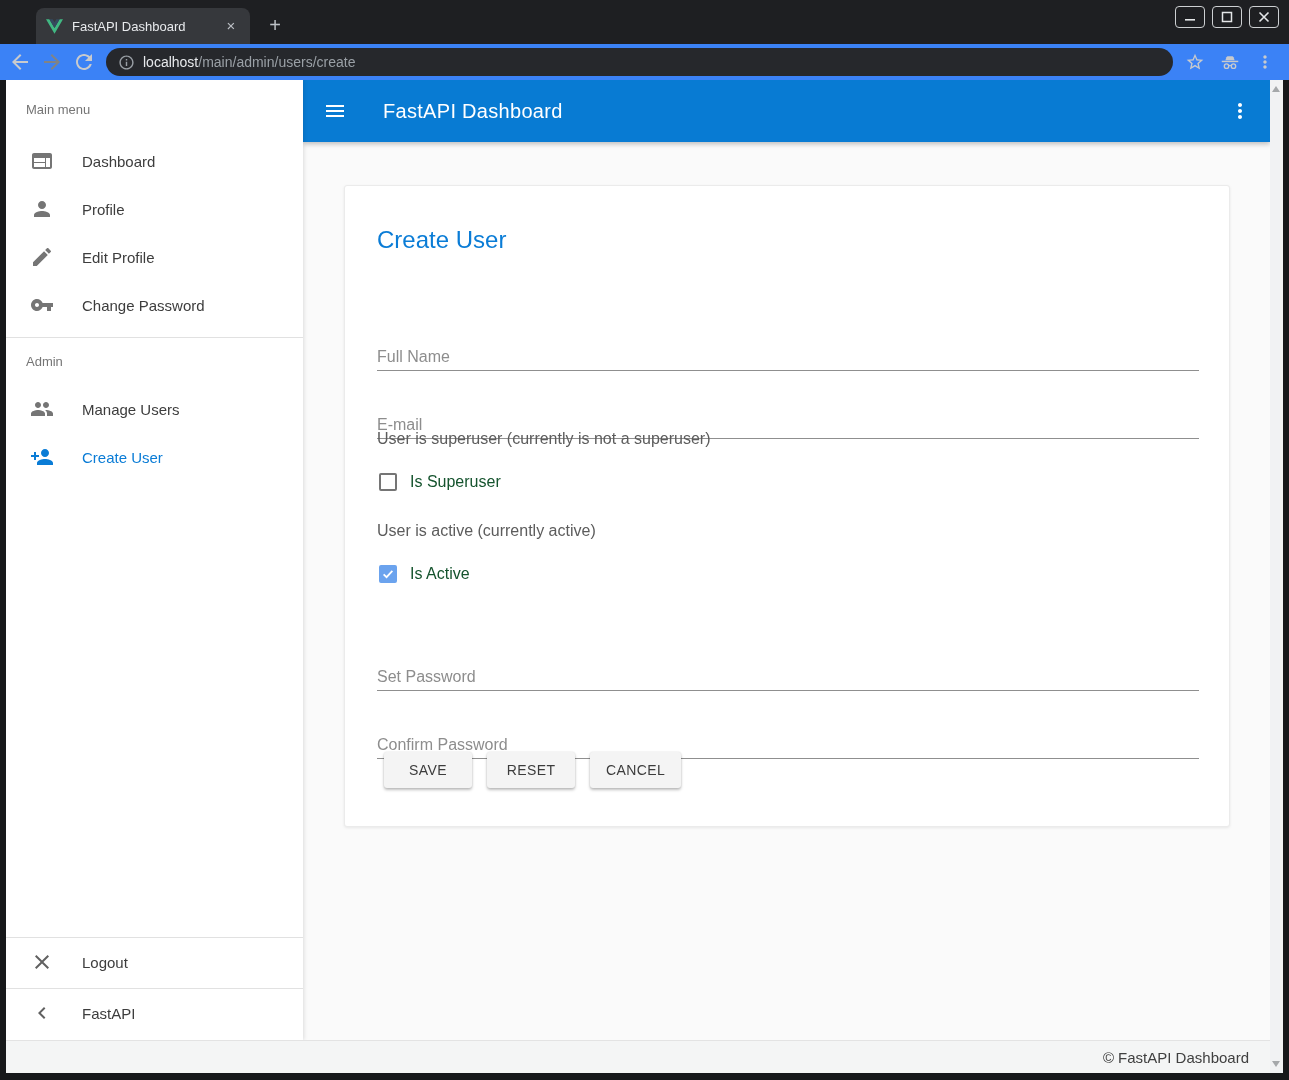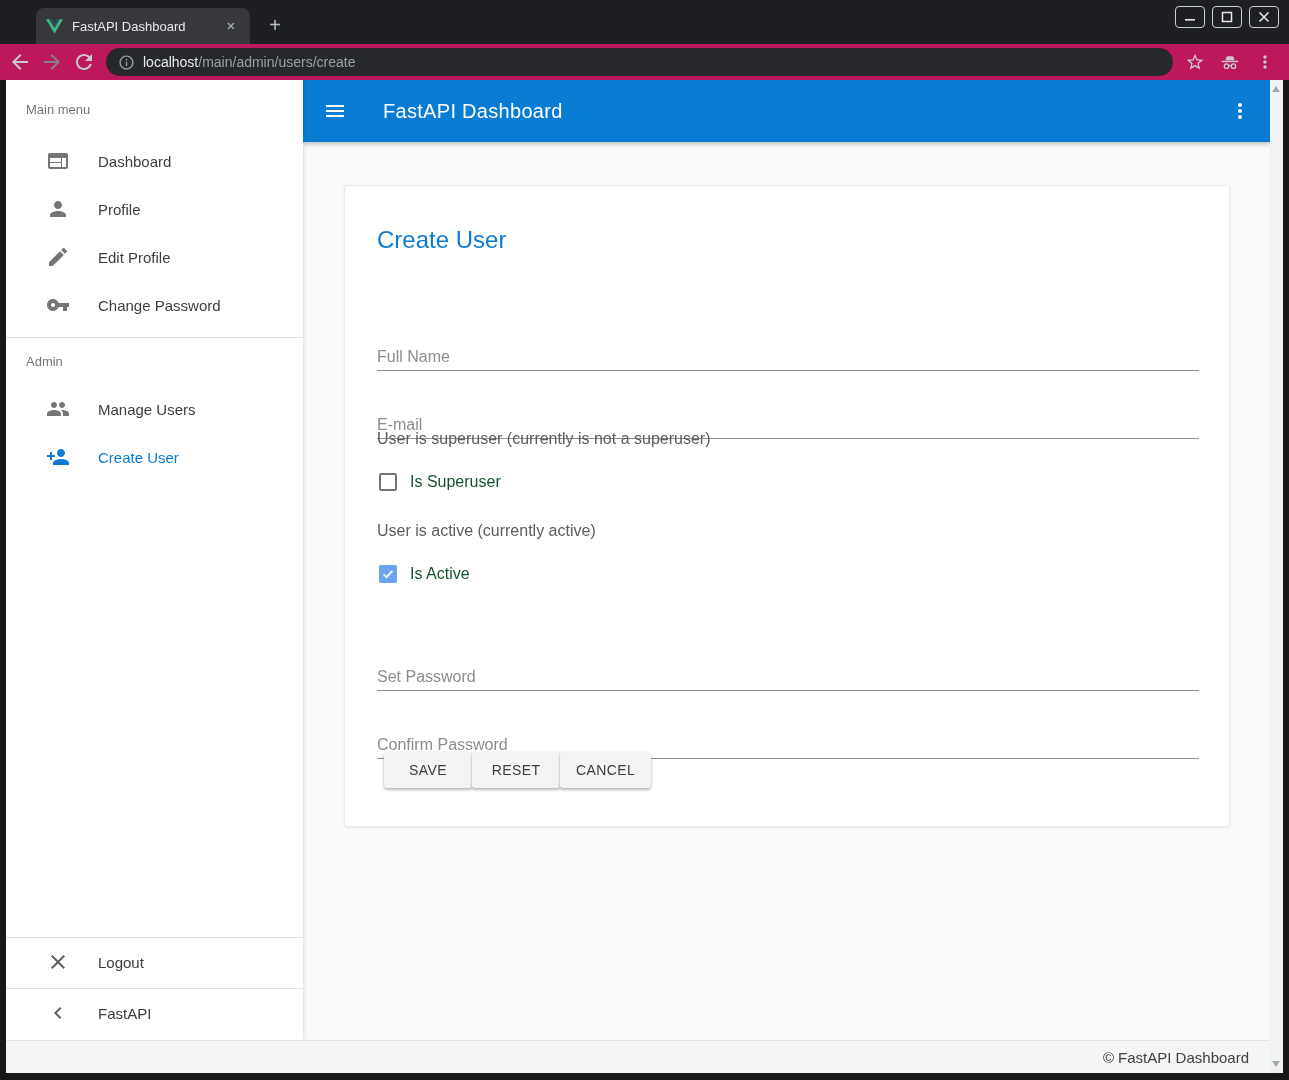--- a/index.html
+++ b/index.html
@@ -14,37 +14,37 @@
   .tab-title { color:#e8eaed; font-size:13px; flex:1; white-space:nowrap; overflow:hidden; }
   .tab-close { color:#bdc1c6; font-size:15px; width:18px; height:18px; line-height:17px; text-align:center;
                border-radius:50%; cursor:default; }
   .new-tab { position:absolute; left:262px; top:13px; width:26px; height:26px; color:#bdc1c6;
              font-size:20px; line-height:24px; text-align:center; border-radius:50%; }
   .win-controls { position:absolute; right:10px; top:6px; display:flex; gap:7px; }
   .win-btn { width:30px; height:22px; border:1px solid #cdd0d2; border-radius:4px; display:flex;
              align-items:center; justify-content:center; }
   .win-btn svg { display:block; }
 
-  .toolbar { position:absolute; left:0; top:44px; width:1289px; height:36px; background:#be185d;
+  .toolbar { position:absolute; left:0; top:44px; width:1289px; height:36px; background:#3b82f6;
              display:flex; align-items:center; }
   .nav-icon { width:24px; height:24px; margin-left:8px; flex:none; }
   .url-pill { height:28px; background:#26282c; border-radius:14px; flex:1; margin:0 12px 0 10px;
               display:flex; align-items:center; padding:0 12px; }
   .url-text { font-size:14px; color:#9aa0a6; margin-left:8px; white-space:nowrap; }
   .url-text .host { color:#e8eaed; }
   .toolbar-right { display:flex; align-items:center; gap:14px; margin-right:14px; }
 
   
   .page { position:absolute; left:6px; top:80px; width:1277px; height:993px; background:#fafafa; overflow:hidden; }
 
   
   .sidebar { position:absolute; left:0; top:0; width:297px; height:960px; background:#ffffff;
              box-shadow:1px 0 4px rgba(0,0,0,.12); z-index:3; }
   .side-section-label { position:absolute; left:20px; font-size:13px; color:#757575; }
-  .side-item { position:absolute; left:16px; width:297px; height:48px; display:flex; align-items:center; cursor:pointer; }
+  .side-item { position:absolute; left:0; width:297px; height:48px; display:flex; align-items:center; cursor:pointer; }
   .side-item .ic { width:24px; height:24px; margin-left:24px; flex:none; }
   .side-item .lbl { margin-left:28px; font-size:15px; color:#3d3d3d; }
   .side-item.active .lbl { color:#0a7cd6; }
   .divider { position:absolute; left:0; width:297px; height:1px; background:#e1e1e1; }
 
   
   .appbar { position:absolute; left:297px; top:0; width:967px; height:62px; background:#087bd3;
             box-shadow:0 2px 5px rgba(0,0,0,.25); display:flex; align-items:center; z-index:2; }
   .appbar .burger { width:24px; height:24px; margin-left:20px; }
   .appbar-title { color:#ffffff; font-size:20px; font-weight:500; margin-left:36px; letter-spacing:.3px; }
@@ -56,21 +56,21 @@
   .card-title { position:absolute; left:32px; top:40px; font-size:24px; color:#0a7cd6; }
   .fld { position:absolute; left:32px; width:822px;margin-top:32px; }
   .fld input { width:100%; height:28px; border:none; border-bottom:1px solid #8f8f8f; background:transparent;
                font-size:16px; color:#3d3d3d; font-family:"Liberation Sans", sans-serif; outline:none; }
   .fld input::placeholder { color:#8d8d8d; opacity:1; }
   .hint { position:absolute; left:32px; font-size:16px; color:#5c5c5c; }
   .chk-row { position:absolute; left:34px; display:flex; align-items:center; cursor:pointer; }
   .chk-box { width:18px; height:18px; border:2px solid #757575; border-radius:2px; flex:none; }
   .chk-box.checked { border-color:#6ba3ee; background:#6ba3ee; display:flex; align-items:center; justify-content:center; }
   .chk-lbl { margin-left:13px; font-size:16px; color:#14532d; }
-  .btn-row { position:absolute; left:39px; top:566px; display:flex; }
+  .btn-row { position:absolute; left:39px; top:566px; display:flex; gap:15px; }
   .btn { min-width:88px; height:36px; background:#f4f4f4; border:none; border-radius:3px; padding:0 16px;
          font-family:"Liberation Sans", sans-serif; font-size:14px; font-weight:500; color:#3c3c3c;
          letter-spacing:.4px; box-shadow:0 2px 3px rgba(0,0,0,.25), 0 0 2px rgba(0,0,0,.12); cursor:pointer; }
 
   
   .page-footer { position:absolute; left:0; bottom:0; width:1277px; height:33px; background:#f4f5f5;
                  border-top:1px solid #e3e3e3; display:flex; align-items:center; justify-content:flex-end;
                  padding-right:34px; z-index:4; }
   .page-footer span { font-size:15px; color:#404040; }
 

